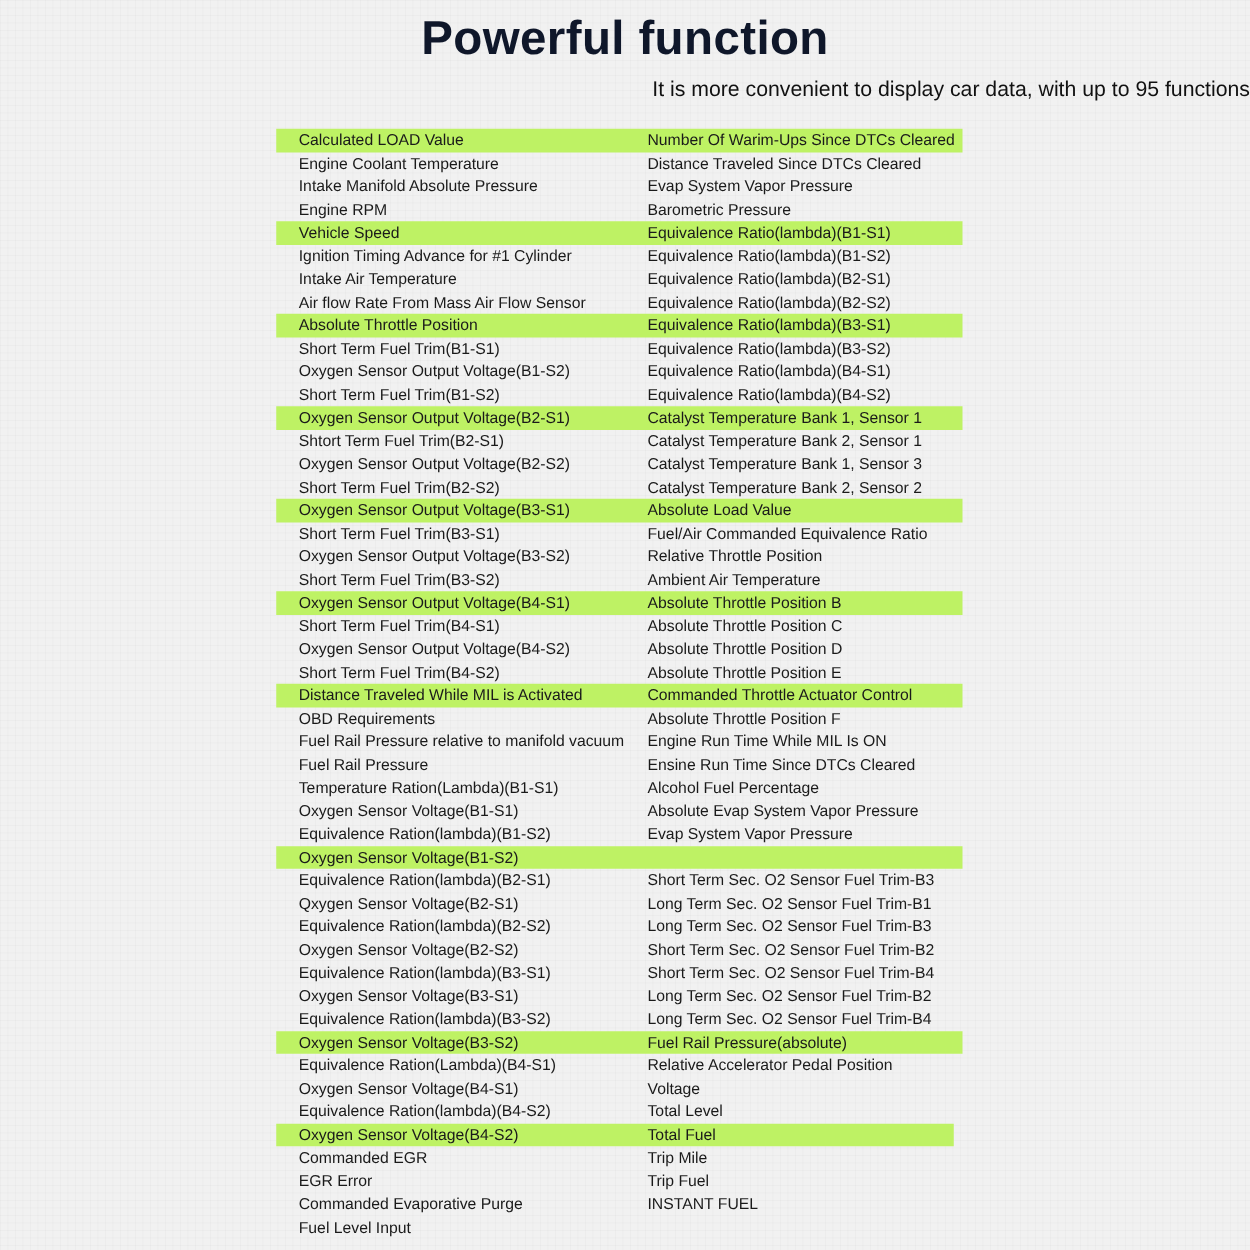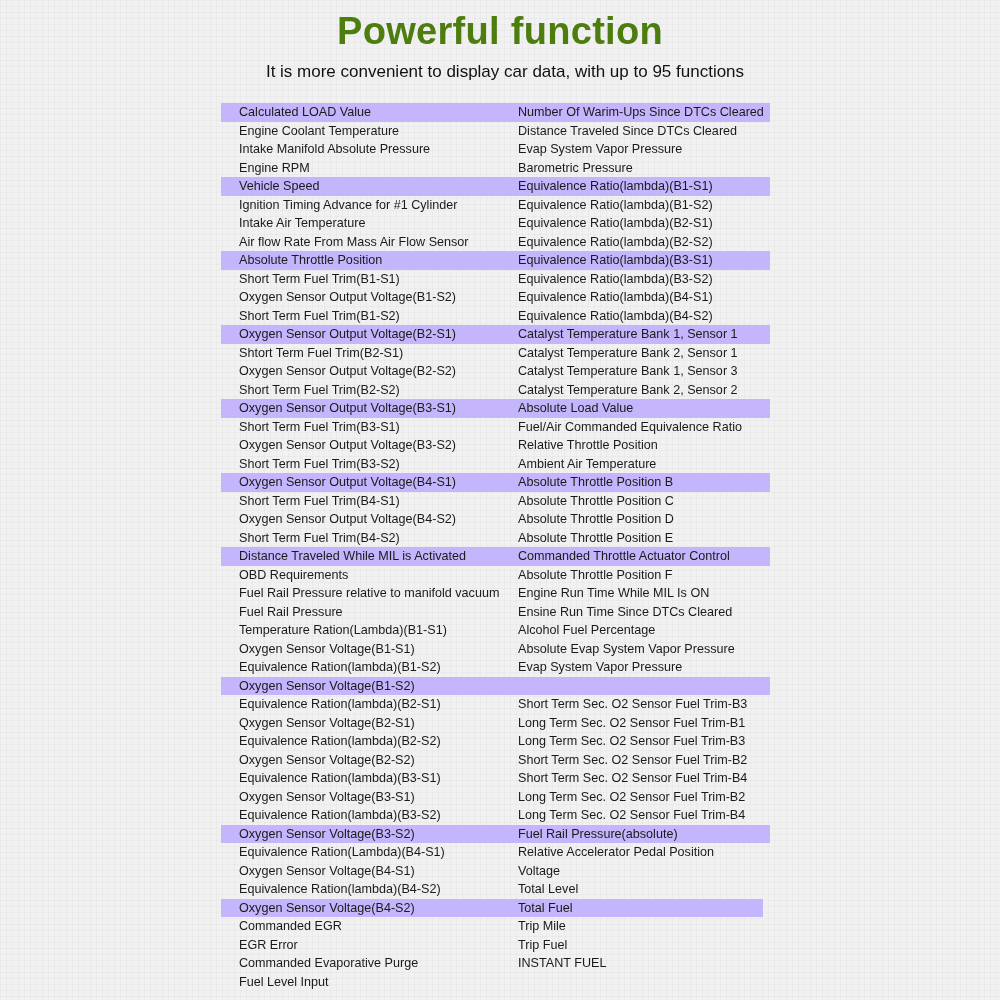--- a/index.html
+++ b/index.html
@@ -20,50 +20,50 @@
     position: relative;
   }
   .title {
     position: absolute;
     top: 10px;
     left: 0;
     width: 1000px;
     text-align: center;
     font-size: 38px;
     font-weight: bold;
-    color: #4d7c0f;
+    color: #0f172a;
     letter-spacing: 0.3px;
   }
   .subtitle {
     position: absolute;
     top: 62px;
     left: 0;
     width: 1000px;
     padding-left: 10px;
     box-sizing: border-box;
-    text-align: center;
+    text-align: right;
     font-size: 17px;
     color: #111;
   }
   .table {
     position: absolute;
     top: 103px;
     left: 228px;
     width: 542px;
   }
   .row {
     position: relative;
     height: 18.5px;
     line-height: 18.5px;
     font-size: 12.6px;
     color: #1a1a1a;
     white-space: nowrap;
   }
   .row.hl {
-    background: #c4b5fd;
+    background: #bef264;
   }
   .row.hl.wide {
     margin-left: -7px;
     padding-left: 7px;
     width: 542px;
   }
   .row.hl.narrow {
     margin-left: -7px;
     padding-left: 7px;
     width: 535px;

